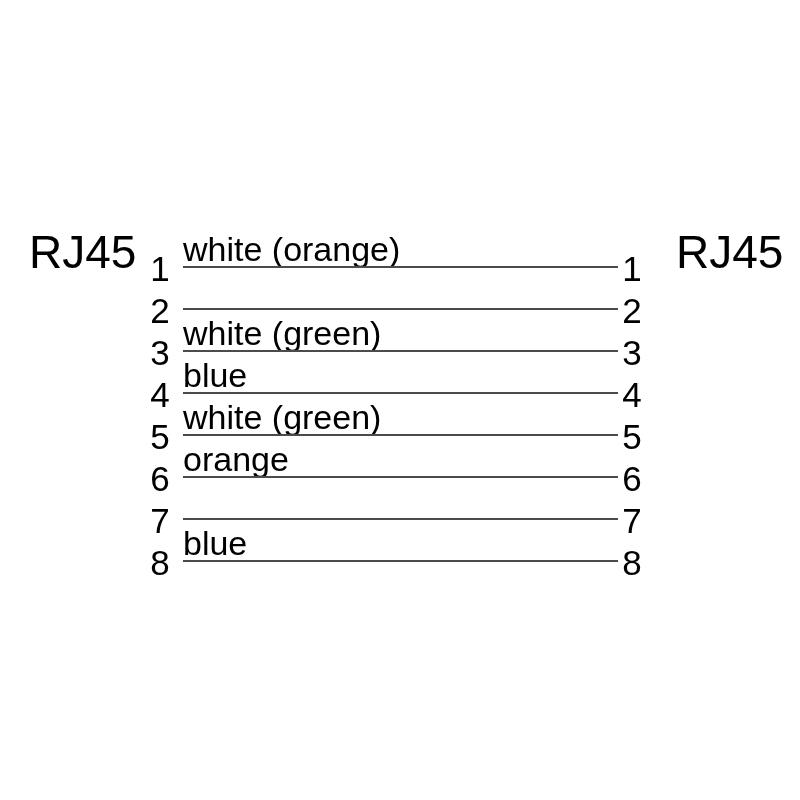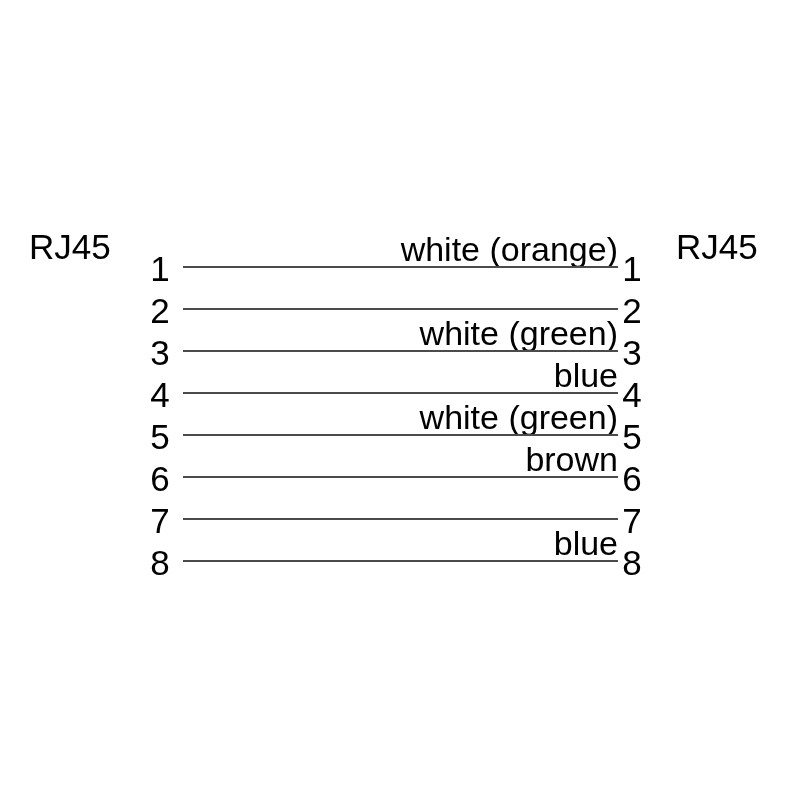--- a/index.html
+++ b/index.html
@@ -11,21 +11,21 @@
     position: relative;
     width: 800px;
     height: 800px;
     background: #ffffff;
     font-family: "Liberation Sans", sans-serif;
     color: #000000;
     overflow: hidden;
   }
   .connector-label {
     position: absolute;
-    font-size: 35px;
+    font-size: 46px;
     line-height: 1;
     white-space: nowrap;
   }
   .connector-label.left  { left: 29px;  top: 229px; }
   .connector-label.right { left: 676px; top: 229px; }
 
   .row {
     position: absolute;
     left: 0;
     width: 800px;
@@ -48,21 +48,21 @@
     line-height: 42px;
     text-align: center;
   }
   .pin.left  { left: 145px; }
   .pin.right { left: 617px; }
   .wire-name {
     position: absolute;
     left: 183px;
     width: 435px;
     bottom: 20px;
-    text-align: right;
+    text-align: left;
     font-size: 34px;
     line-height: 1.05;
     white-space: nowrap;
   }
 </style>
 </head>
 <body>
 
 <div class="canvas">
   <div class="connector-label left">RJ45</div>
@@ -97,21 +97,21 @@
 
   <div class="row" style="top: 414px;">
     <span class="pin left">5</span>
     <span class="wire-name">white (green)</span>
     <span class="wire-line" style="background: rgb(75, 75, 75);"></span>
     <span class="pin right">5</span>
   </div>
 
   <div class="row" style="top: 456px;">
     <span class="pin left">6</span>
-    <span class="wire-name">brown</span>
+    <span class="wire-name">orange</span>
     <span class="wire-line" style="background: rgb(75, 75, 75);"></span>
     <span class="pin right">6</span>
   </div>
 
   <div class="row" style="top: 498px;">
     <span class="pin left">7</span>
     <span class="wire-line" style="background: rgb(75, 75, 75);"></span>
     <span class="pin right">7</span>
   </div>
 

